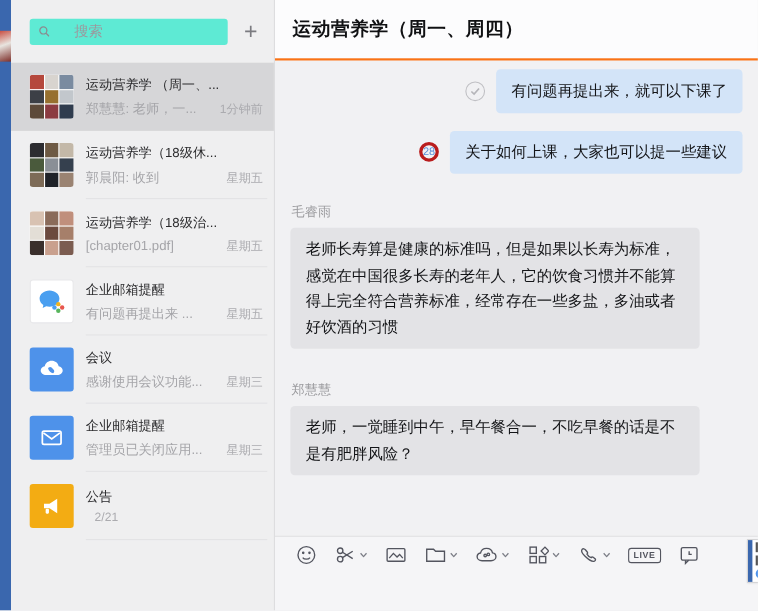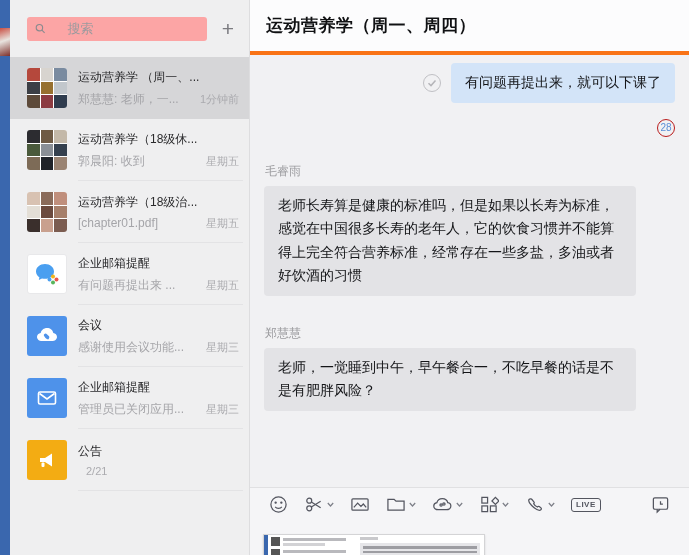--- a/index.html
+++ b/index.html
@@ -14,21 +14,21 @@
     position:absolute; top:28px; left:0; width:10px; height:28px;
     background:linear-gradient(160deg,#c94f43 0%,#e8e4df 45%,#7d2f2a 100%);
   }
   
   .sidebar {
     width:240px; flex:0 0 240px; background:#efeff0;
     border-right:1px solid #dddddf; display:flex; flex-direction:column;
   }
   .search-row { height:57px; display:flex; align-items:center; padding:0 10px 0 17px; gap:10px; }
   .search-box {
-    flex:1; height:24px; background:#fca5a5; border-radius:3px;
+    flex:1; height:24px; background:#5eead4; border-radius:3px;
     display:flex; align-items:center; padding:0 8px; gap:22px;
   }
   .search-box input {
     border:none; outline:none; background:transparent; width:100%;
     font-size:13px; color:#555; font-family:inherit;
   }
   .search-box input::placeholder { color:#9a9a9e; }
   .plus-btn {
     width:22px; height:22px; color:#7b7b80; font-size:21px; font-weight:300;
     display:flex; align-items:center; justify-content:center; cursor:pointer; line-height:1;
@@ -53,44 +53,44 @@
   .conv-texts { flex:1; min-width:0; display:flex; flex-direction:column; gap:5px; }
   .conv-title {
     font-size:12px; color:#2a2a2c; white-space:nowrap; overflow:hidden;
   }
   .conv-sub-row { display:flex; align-items:baseline; font-size:12px; color:#a5a5a9; }
   .conv-sub { flex:1; white-space:nowrap; overflow:hidden; }
   .conv-time { flex:none; margin-left:8px; color:#ababaf; font-size:11px; }
   
   .main { flex:1; display:flex; flex-direction:column; min-width:0; background:#f1f1f3; }
   .chat-header {
-    height:55px; background:#fcfcfd; border-bottom:4px solid #f97316;
+    height:55px; background:#fcfcfd; border-bottom:2px solid #f97316;
     display:flex; align-items:center; padding:0 16px; flex:0 0 55px;
   }
   .chat-title { font-size:17px; font-weight:bold; color:#101113; letter-spacing:.5px; }
   .messages { flex:1; overflow:hidden; padding:8px 14px 0 14px; }
   .sender { font-size:12px; color:#9b9b9e; margin:3px 0 6px 1px; }
   .bubble {
     display:inline-block; max-width:372px; background:#e3e3e6; border-radius:4px;
     padding:8px 14px; font-size:14px; line-height:1.68; color:#141518;
     margin-bottom:16px; word-break:break-all;
   }
   .row-out { display:flex; justify-content:flex-end; align-items:center; gap:10px; margin-bottom:16px; }
   .row-out .bubble { background:#d3e4f8; margin-bottom:0; }
   .read-check {
     width:18px; height:18px; border-radius:50%; border:1px solid #c0c0c4;
     display:flex; align-items:center; justify-content:center; flex:none; color:#b5b5b9;
   }
   .unread-badge {
-    width:18px; height:18px; border-radius:50%; border:1px solid #b91c1c;
+    width:18px; height:18px; border-radius:50%; border:3px solid #b91c1c;
     color:#5b8fd6; font-size:10px; display:flex; align-items:center; justify-content:center; flex:none;
   }
   .gap-lg { margin-bottom:26px; }
   
-  .bottom-panel { flex:0 0 68px; background:#f5f5f7; border-top:1px solid #e0e0e2; display:flex; flex-direction:column;gap:11px; }
+  .bottom-panel { flex:0 0 68px; background:#f5f5f7; border-top:1px solid #e0e0e2; display:flex; flex-direction:row;gap:11px; }
   .toolbar { height:33px; display:flex; align-items:center; padding:0 15px; gap:8px; color:#53555f; }
   .tool { display:flex; align-items:center; gap:3px; cursor:pointer; padding:0 4px; }
   .tool svg { display:block; }
   .chev { color:#7d7f88; }
   .live-box {
     border:1.5px solid #53555f; border-radius:3px; font-size:8px; font-weight:bold;
     padding:2px 4px; letter-spacing:.5px; line-height:1;
   }
   .tool-right { margin-left:auto; }
   .input-area { flex:1; position:relative; }
@@ -278,20 +278,21 @@
       <span class="read-check">
         <svg width="10" height="10" viewBox="0 0 10 10" fill="none" stroke="#b5b5b9" stroke-width="1.5">
           <polyline points="1.5,5.2 4,7.6 8.5,2.5"></polyline>
         </svg>
       </span>
       <span class="bubble">有问题再提出来，就可以下课了</span>
     </div>
 
     <div class="row-out gap-lg">
       <span class="unread-badge">28</span>
+      <span class="bubble">关于如何上课，大家也可以提一些建议</span>
     </div>
 
     <div>
       <div class="sender">毛睿雨</div>
       <div><span class="bubble gap-lg">老师长寿算是健康的标准吗，但是如果以长寿为标准，感觉在中国很多长寿的老年人，它的饮食习惯并不能算得上完全符合营养标准，经常存在一些多盐，多油或者好饮酒的习惯</span></div>
     </div>
 
     <div>
       <div class="sender">郑慧慧</div>
       <div><span class="bubble">老师，一觉睡到中午，早午餐合一，不吃早餐的话是不是有肥胖风险？</span></div>

